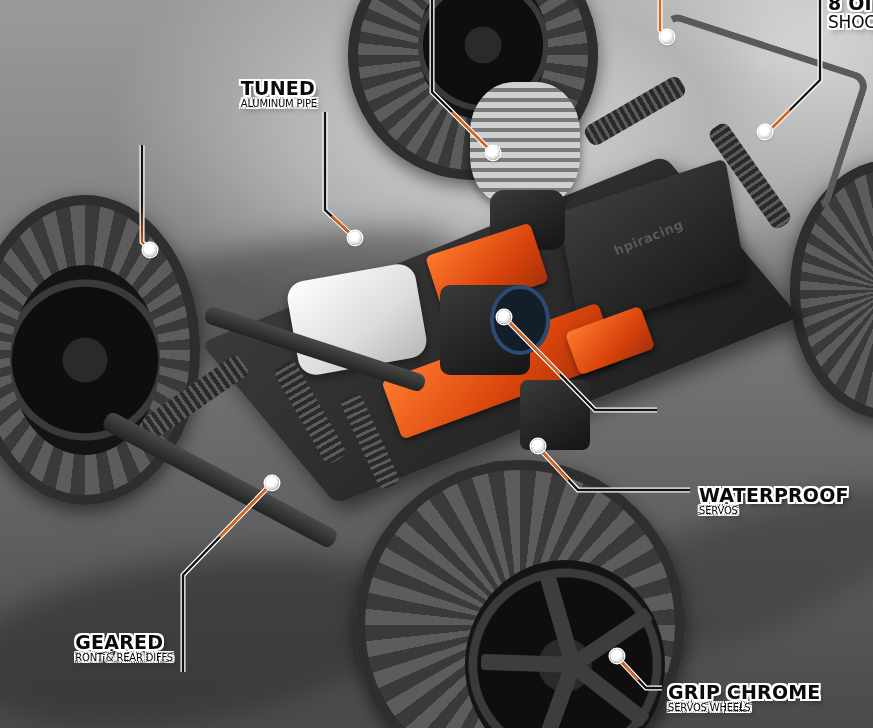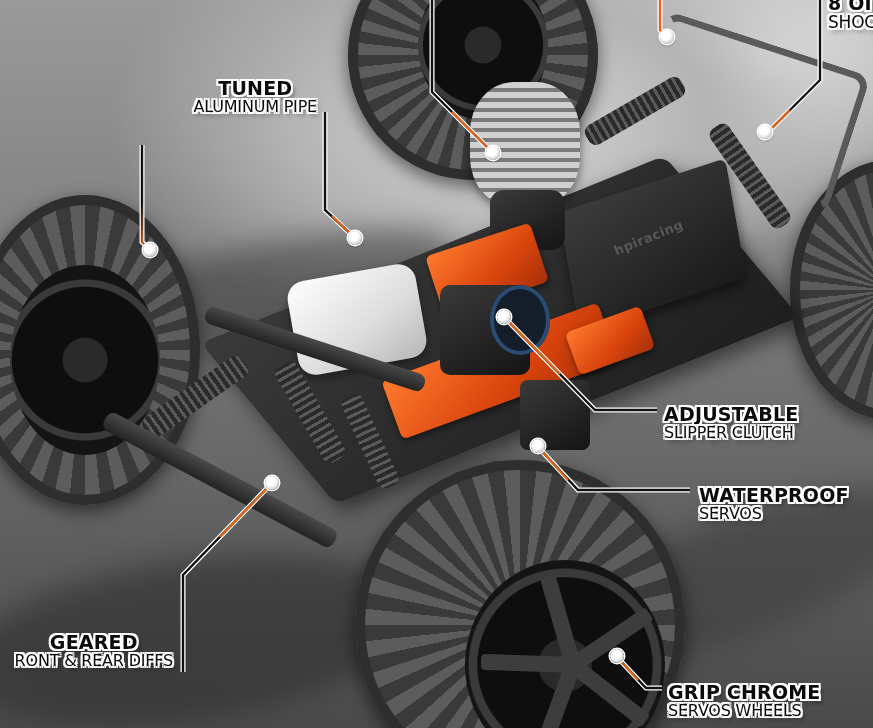--- a/index.html
+++ b/index.html
@@ -43,22 +43,22 @@
   
   .label { position:absolute; line-height:1; white-space:nowrap; }
   .label .t1, .label .t2 {
     display:block; color:#0b0b0b;
     text-shadow:
       -2px -2px 0 #fff, 2px -2px 0 #fff, -2px 2px 0 #fff, 2px 2px 0 #fff,
       0 -2px 0 #fff, 0 2px 0 #fff, -2px 0 0 #fff, 2px 0 0 #fff,
       3px 4px 4px rgba(0,0,0,.45);
   }
   .label .t1 { font-weight:bold; font-size:19px; letter-spacing:.2px; }
-  .label .t2 { font-size:16px; letter-spacing:-.2px; margin-top:1px; }
-  .label.right { text-align:center; }
+  .label .t2 { font-size:10px; letter-spacing:-.2px; margin-top:1px; }
+  .label.right { text-align:left; }
 </style>
 </head>
 <body>
 
 <div class="stage">
 
   <div class="streak" style="left:-60px;top:260px;width:520px;height:90px;background:#3f3f3f;transform:rotate(-14deg);"></div>
   <div class="streak" style="left:520px;top:520px;width:420px;height:120px;background:#3a3a3a;transform:rotate(-20deg);"></div>
   <div class="streak" style="left:-40px;top:560px;width:460px;height:160px;background:#2c2c2c;transform:rotate(-8deg);"></div>
 
@@ -175,24 +175,20 @@
     <span class="t1">8 OI</span>
     <span class="t2" style="font-size:17px;">SHOC</span>
   </div>
 
   <div class="label right" style="right:556px;top:79px;">
     <span class="t1">TUNED</span>
     <span class="t2">ALUMINUM PIPE</span>
   </div>
 
 
-  <div class="label" style="left:664px;top:405px;">
-    <span class="t1">ADJUSTABLE</span>
-    <span class="t2">SLIPPER CLUTCH</span>
-  </div>
 
   <div class="label right" style="right:700px;top:633px;">
     <span class="t1">GEARED</span>
     <span class="t2">RONT &amp; REAR DIFFS</span>
   </div>
 
   <div class="label" style="left:699px;top:486px;">
     <span class="t1">WATERPROOF</span>
     <span class="t2">SERVOS</span>
   </div>

